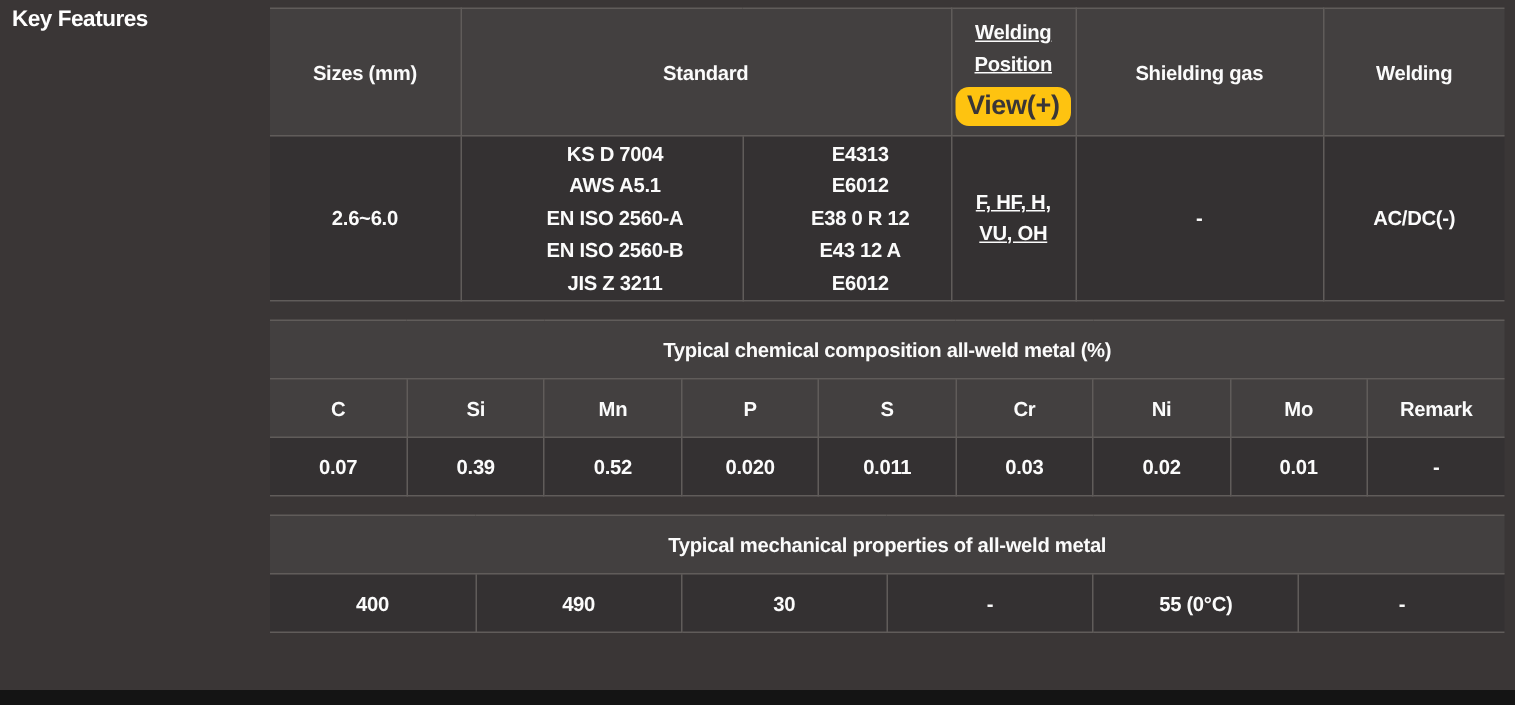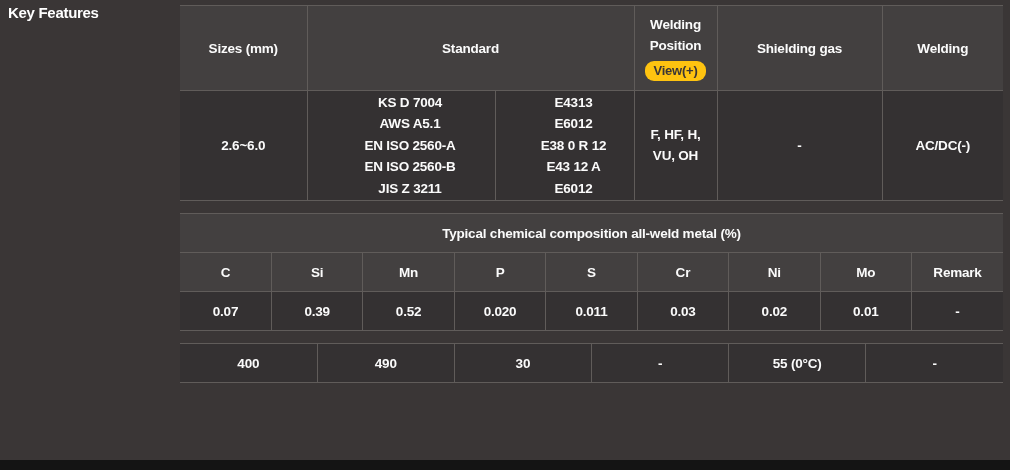--- a/index.html
+++ b/index.html
@@ -45,30 +45,30 @@
   th { background: #434040; }
   td { background: #343132; }
   
   .spec-table thead tr { height: 85px; }
   .spec-table tbody tr { height: 110px; }
   .spec-table td.list-cell {
     text-align: center;
     padding-left: 18px;
   }
   .spec-table td.list-cell div { line-height: 1.6; }
-  .spec-table .wrap-cell { padding: 0 8px; line-height: 1.5; }
+  .spec-table .wrap-cell { padding: 0 8px; line-height: 1.5; text-decoration: underline; }
   .view-btn {
     display: inline-block;
     margin-top: 5px;
     background: #fec310;
     color: #3a3637;
     border: none;
     border-radius: 9px;
     font-family: "Liberation Sans", sans-serif;
-    font-size: 13px;
+    font-size: 18px;
     font-weight: bold;
     padding: 2px 8px 3px;
     cursor: pointer;
     letter-spacing: -0.2px;
   }
   
   .titled-table thead tr, .titled-table tbody tr { height: 39px; }
   .table-title-cell { font-size: 13.5px; }
   .footer-bar {
     position: absolute;
@@ -158,20 +158,23 @@
         <td>0.03</td>
         <td>0.02</td>
         <td>0.01</td>
         <td>-</td>
       </tr>
     </tbody>
   </table>
 
   <table class="titled-table">
     <thead>
+      <tr>
+        <th colspan="6" class="table-title-cell">Typical mechanical properties of all-weld metal</th>
+      </tr>
     </thead>
     <tbody>
       <tr>
         <td>400</td>
         <td>490</td>
         <td>30</td>
         <td>-</td>
         <td>55 (0°C)</td>
         <td>-</td>
       </tr>

